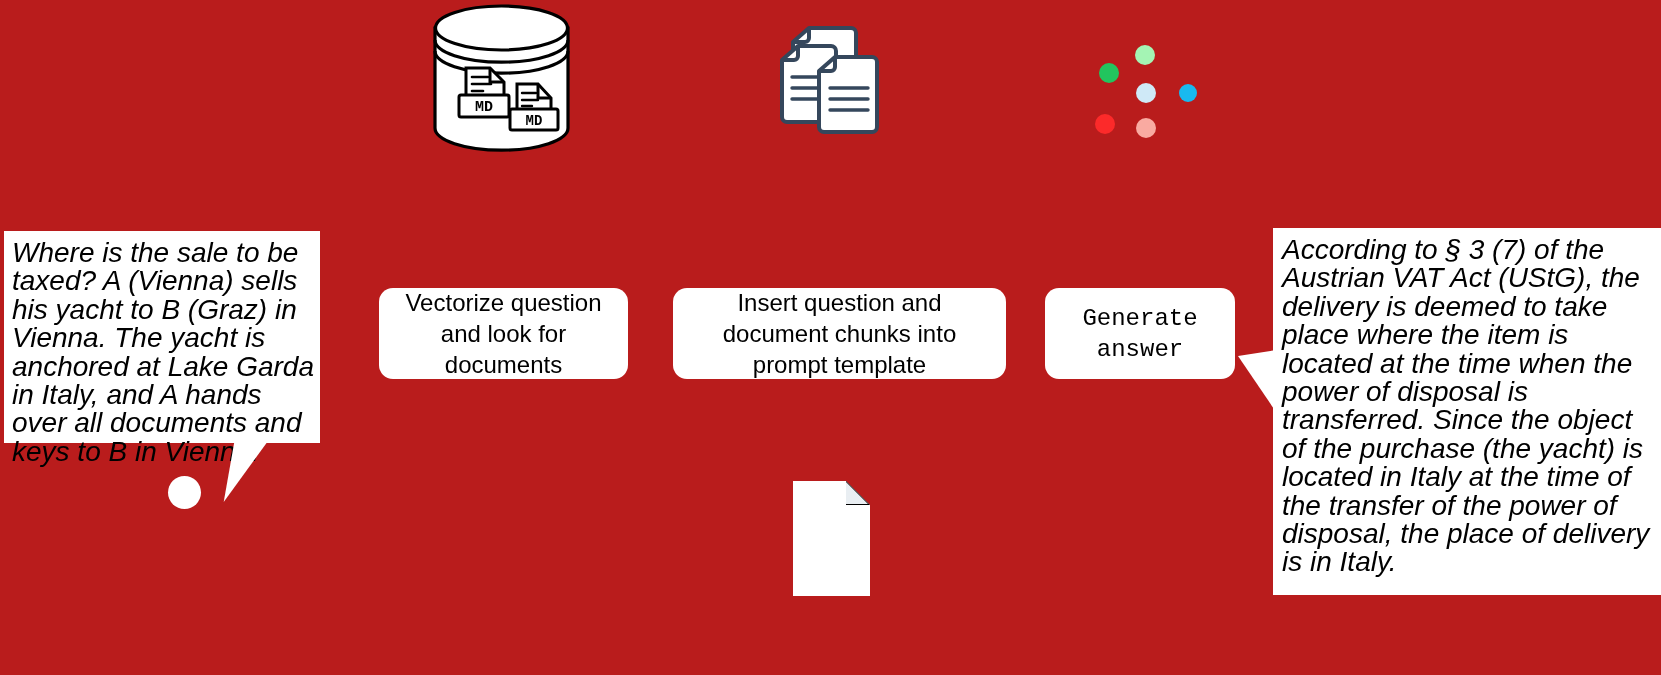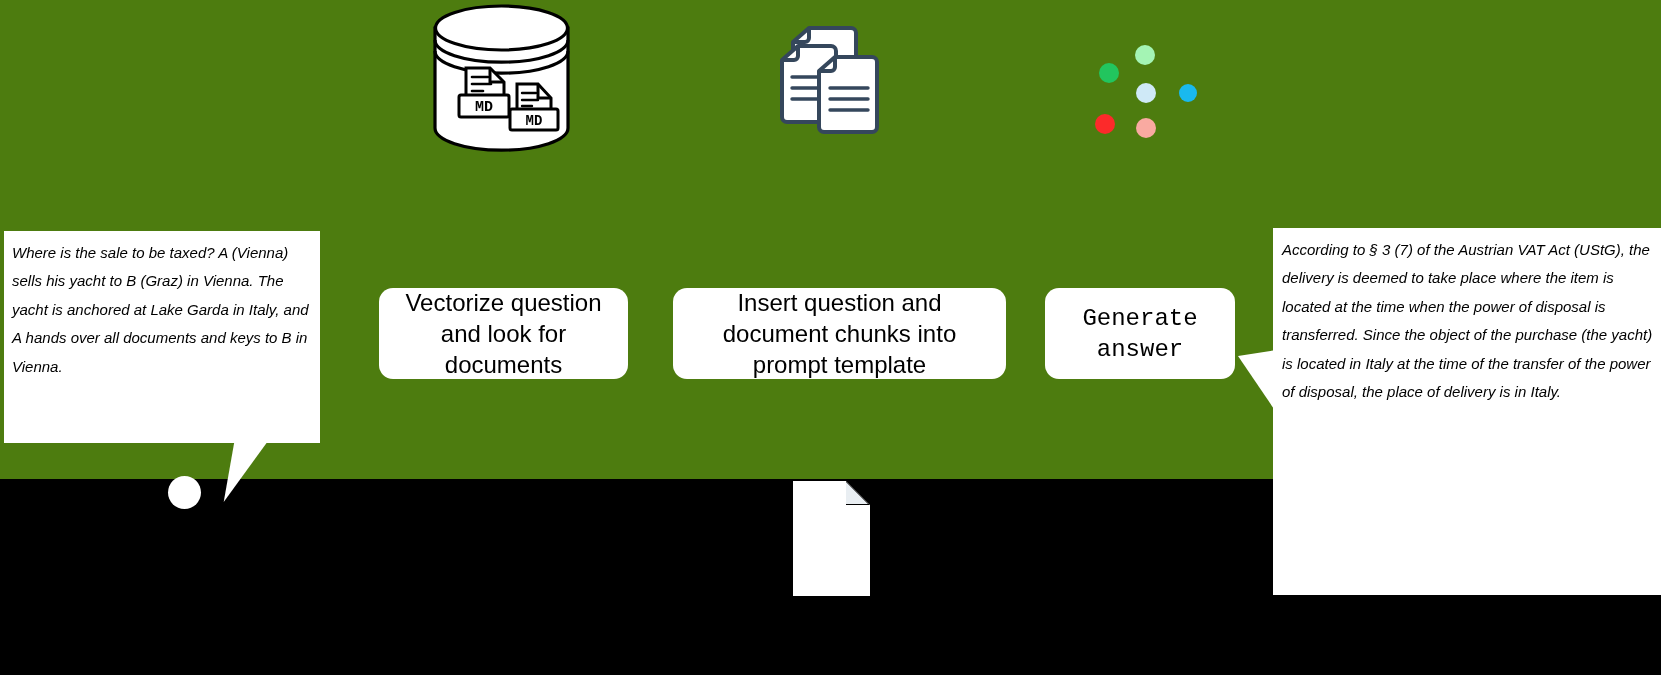--- a/index.html
+++ b/index.html
@@ -11,31 +11,31 @@
     width: 1661px;
     height: 675px;
     position: relative;
     overflow: hidden;
     font-family: "Liberation Sans", sans-serif;
   }
   .stage {
     position: absolute;
     left: 0; top: 0;
     width: 1661px;
-    height: 479px;
-    background: #4d7c0f;
+    height: 675px;
+    background: #b91c1c;
   }
 
   
   .bubble {
     position: absolute;
     background: #ffffff;
     color: #000000;
     font-style: italic;
-    font-size: 15px;
+    font-size: 28px;
     line-height: 28.4px;
     box-sizing: border-box;
   }
   .bubble-left {
     left: 4px;
     top: 231px;
     width: 316px;
     height: 212px;
     padding: 8px 6px 6px 8px;
   }

